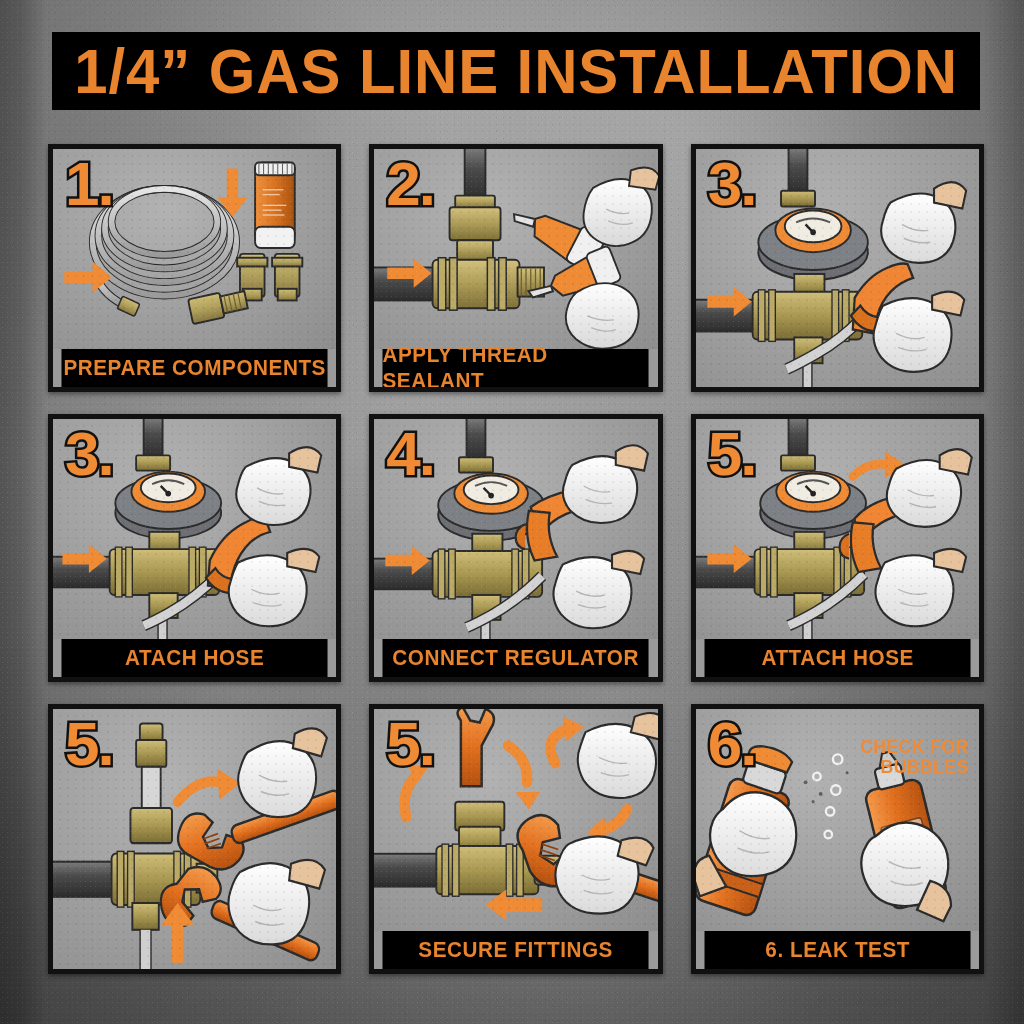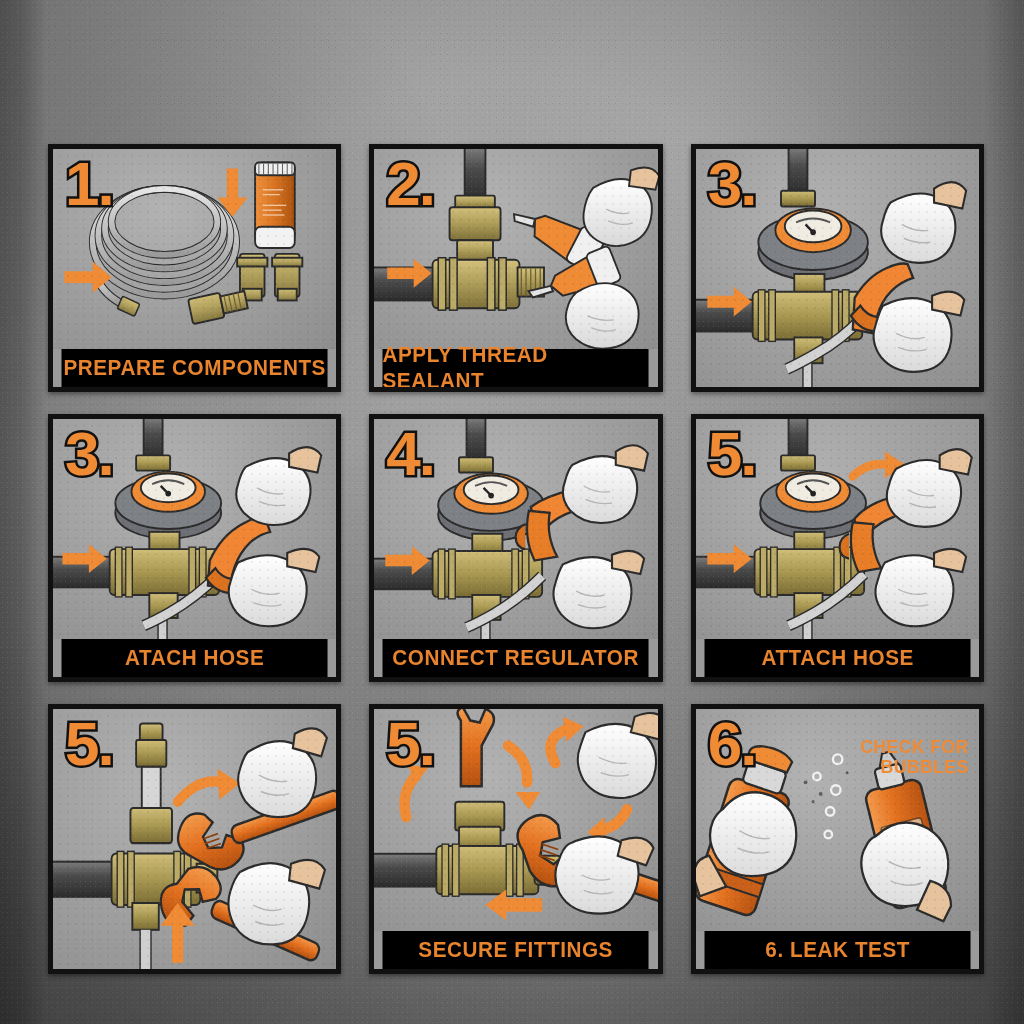--- a/index.html
+++ b/index.html
@@ -162,20 +162,23 @@
 </style>
 </head>
 <body>
 
 <div id="poster">
   <div class="bg-base"></div>
   <div class="bg-noise"></div>
   <div class="bg-mottle"></div>
   <div class="bg-vignette"></div>
 
+  <div id="title-bar">
+    <div id="title-text">1/4” GAS LINE INSTALLATION</div>
+  </div>
 
   <div id="grid">
 
     <div class="panel">
       <div class="scene">
         <svg viewBox="0 0 300 206" preserveAspectRatio="none">
           <defs>
             <linearGradient id="brass1" x1="0" y1="0" x2="0" y2="1">
               <stop offset="0" stop-color="#cdbb73"></stop>
                 <stop offset=".5" stop-color="#b0a05c"></stop>

